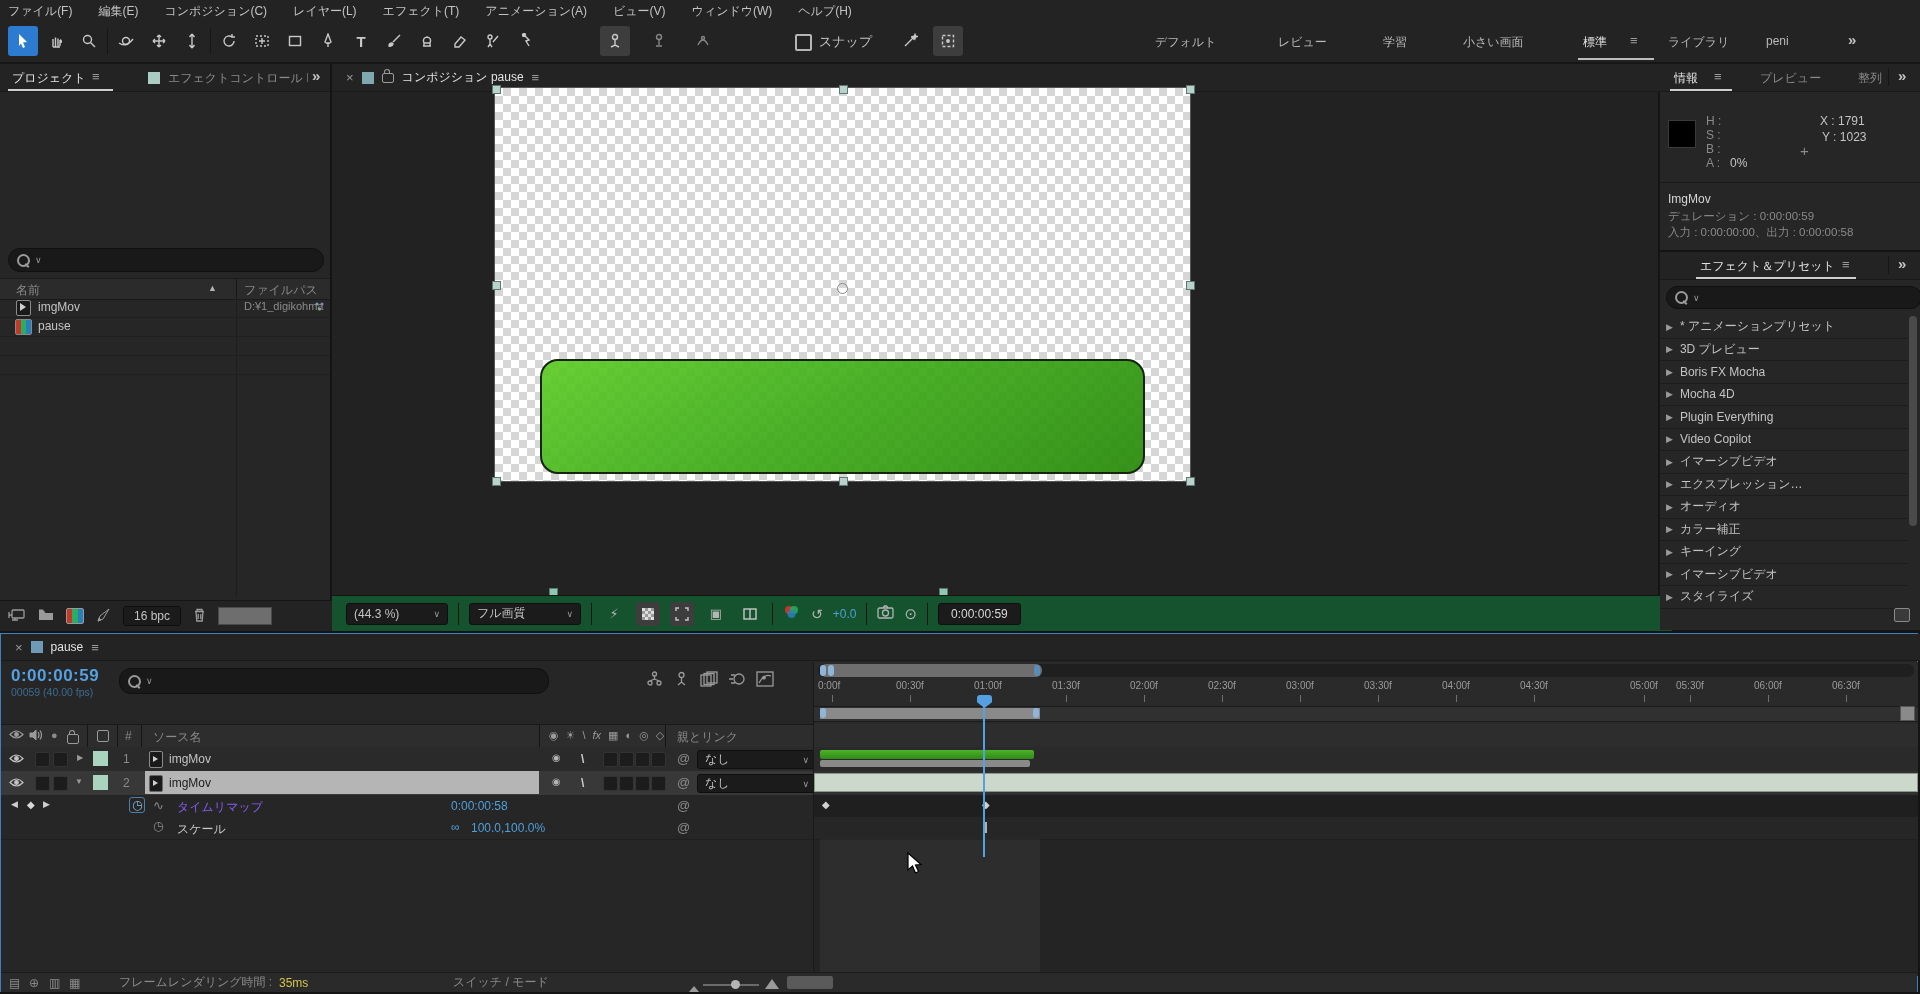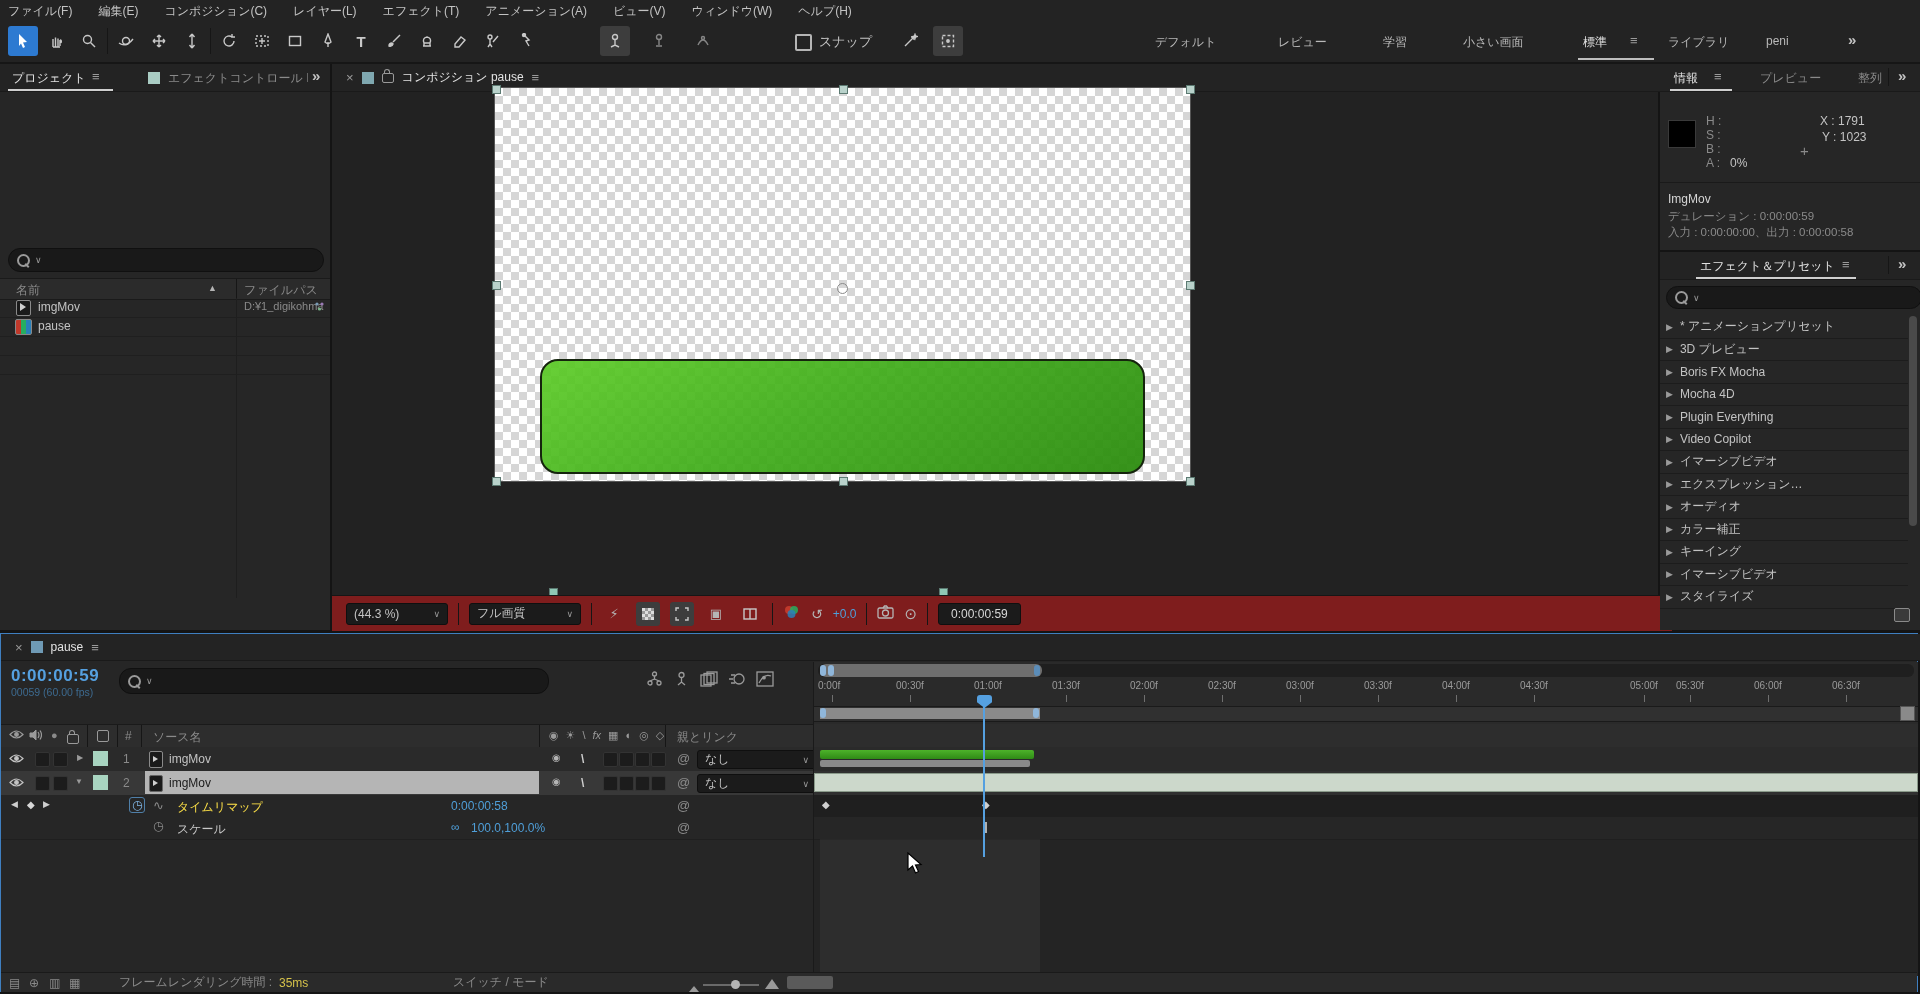--- a/index.html
+++ b/index.html
@@ -238,20 +238,39 @@
             <circle cx="5.5" cy="8" r="1.6" fill="#7ab58a"></circle>
           </svg></span>
     </div>
     <div class="abs" style="left:0;top:253px;width:330px;height:19px;border-bottom:1px solid #1f1f1f;">
       <span class="abs" style="left:15px;top:2px;width:15px;height:14px;border:1px solid #888;background:linear-gradient(90deg,#c0392b 0 33%,#27ae60 33% 66%,#2980b9 66% 100%);border-radius:2px;"></span>
       <span class="abs" style="left:38px;top:2px;color:#c3c3c3;">pause</span>
     </div>
     <div class="abs" style="left:0;top:291px;width:330px;height:1px;background:#1f1f1f;"></div>
     <div class="abs" style="left:0;top:310px;width:330px;height:1px;background:#1f1f1f;"></div>
 
+    <div class="abs" style="left:0;top:536px;width:330px;height:30px;background:#232323;border-top:1px solid #161616;display:flex;align-items:center;gap:12px;padding-left:8px;">
+      <span><svg width="18" height="14" viewBox="0 0 18 14" stroke="#9a9a9a" fill="none" stroke-width="1.3">
+            <rect x="4" y="2" width="12" height="8" rx="1"></rect>
+            <path d="M4,12 h6 M7,10 v2 M1,4 v6 M1,7 h3"></path>
+          </svg></span>
+      <span><svg width="16" height="13" viewBox="0 0 16 13" fill="#9a9a9a">
+            <path d="M1,3 h5 l1.5,2 H15 v7 H1 Z M1,3 v-1.5 h4 l1,1.5"></path>
+          </svg></span>
+      <span style="width:16px;height:14px;border:1px solid #999;background:linear-gradient(90deg,#c0392b 0 33%,#27ae60 33% 66%,#2980b9 66% 100%);border-radius:2px;display:inline-block;"></span>
+      <span><svg width="15" height="14" viewBox="0 0 15 14" stroke="#9a9a9a" fill="#9a9a9a" stroke-width="1">
+            <path d="M13,1 L4,8 l-2,5 5,-2 Z" fill="none"></path>
+            <path d="M2,13 l3,-1 -2,-2 Z"></path>
+          </svg></span>
+      <span class="pill" style="height:18px;font-size:12px;padding:0 10px;">16 bpc</span>
+      <span><svg width="13" height="14" viewBox="0 0 13 14" stroke="#9a9a9a" fill="none" stroke-width="1.3">
+            <path d="M2,3.5 h9 M4,3.5 v-2 h5 v2 M3,3.5 l0.8,9.5 h5.4 l0.8,-9.5 M5.2,6 v5 M7.8,6 v5"></path>
+          </svg></span>
+      <span style="width:52px;height:16px;background:#6e6e6e;border:1px solid #4a4a4a;display:inline-block;"></span>
+    </div>
   </div>
 
   <div class="panel" style="left:332px;top:64px;width:1326px;height:566px;background:#222;">
     <div class="abs" style="left:0;top:0;width:1326px;height:27px;background:#232323;border-bottom:1px solid #1a1a1a;display:flex;align-items:center;gap:8px;padding-left:14px;">
       <span style="color:#9a9a9a;font-size:13px;">×</span>
       <span style="width:12px;height:12px;background:#7fa8b0;display:inline-block;"></span>
       <span class="lockicon"></span>
       <span class="tab-active">コンポジション pause</span>
       <span class="menuicon">≡</span>
     </div>
@@ -265,21 +284,21 @@
     <span class="handle" style="left:854px;top:21px;"></span>
     <span class="handle" style="left:160px;top:217px;"></span>
     <span class="handle" style="left:854px;top:217px;"></span>
     <span class="handle" style="left:160px;top:413px;"></span>
     <span class="handle" style="left:507px;top:413px;"></span>
     <span class="handle" style="left:854px;top:413px;"></span>
     <span class="abs" style="left:505px;top:219px;width:9px;height:9px;border:1.5px solid #8a8a8a;border-radius:50%;"></span>
     <span class="handle" style="left:217px;top:524px;background:#8fc7b4;"></span>
     <span class="handle" style="left:607px;top:524px;background:#8fc7b4;"></span>
 
-    <div class="abs" style="left:0;top:531px;width:1326px;height:35px;background:#7f1d1d;border-top:1px solid #161616;display:flex;align-items:center;gap:10px;padding-left:14px;">
+    <div class="abs" style="left:0;top:531px;width:1326px;height:35px;background:#14532d;border-top:1px solid #161616;display:flex;align-items:center;gap:10px;padding-left:14px;">
       <span class="pill" style="width:86px;height:20px;">
           <span>(44.3 %)</span>
           <span class="chev">∨</span>
         </span>
       <div class="vsep" style="height:22px;"></div>
       <span class="pill" style="width:96px;height:20px;">
           <span>フル画質</span>
           <span class="chev">∨</span>
         </span>
       <div class="vsep" style="height:22px;"></div>
@@ -421,21 +440,21 @@
   <div class="panel" style="left:0;top:633px;width:1918px;height:359px;background:#262626;border:1px solid #3f7fc0;box-sizing:border-box;">
 
     <div class="abs" style="left:0;top:0;width:1916px;height:26px;background:#232323;border-bottom:1px solid #1a1a1a;display:flex;align-items:center;gap:8px;padding-left:14px;">
       <span style="color:#9a9a9a;font-size:13px;">×</span>
       <span style="width:12px;height:12px;background:#6f9ab5;display:inline-block;"></span>
       <span class="tab-active">pause</span>
       <span class="menuicon">≡</span>
     </div>
 
     <span class="abs" style="left:10px;top:32px;color:#55a0e0;font-size:17px;font-weight:bold;letter-spacing:0.5px;">0:00:00:59</span>
-    <span class="abs" style="left:10px;top:52px;color:#3d6a8f;font-size:10.5px;">00059 (60.00 fps)</span>
+    <span class="abs" style="left:10px;top:52px;color:#3d6a8f;font-size:10.5px;">00059 (40.00 fps)</span>
     <div class="srch abs" style="left:118px;top:34px;width:412px;height:24px;">
       <span class="mag"></span>
       <span class="chev">∨</span>
     </div>
     <div class="abs" style="left:645px;top:36px;display:flex;gap:10px;align-items:center;">
       <span><svg width="17" height="17" viewBox="0 0 17 17" stroke="#9a9a9a" fill="none" stroke-width="1.3">
             <circle cx="8.5" cy="4" r="2"></circle>
             <circle cx="4" cy="13" r="2"></circle>
             <circle cx="13" cy="13" r="2"></circle>
             <path d="M8.5,6 V9 M8.5,9 L4,11 M8.5,9 L13,11"></path>
@@ -580,21 +599,21 @@
           <span class="chev">∨</span>
         </span>
     </div>
 
     <div class="abs" style="left:0;top:161px;width:812px;height:22px;background:#262626;border-bottom:1px solid #1f1f1f;">
       <span class="abs kf dim" style="left:10px;top:4px;font-size:9px;">◀</span>
       <span class="abs kf" style="left:26px;top:4px;font-size:10px;color:#d8d8d8;">◆</span>
       <span class="abs kf dim" style="left:42px;top:4px;font-size:9px;">▶</span>
       <span class="abs" style="left:128px;top:2px;color:#7fb3e0;border:1px solid #4f7fa8;border-radius:3px;padding:0 2px;font-size:12px;">◷</span>
       <span class="abs dim" style="left:152px;top:3px;font-size:13px;">∿</span>
-      <span class="abs" style="left:176px;top:4px;color:#fde047;">タイムリマップ</span>
+      <span class="abs" style="left:176px;top:4px;color:#8b5cf6;">タイムリマップ</span>
       <span class="abs blue" style="left:450px;top:4px;text-align:center;">0:00:00:58</span>
       <span class="abs dim" style="left:676px;top:3px;font-size:13px;">@</span>
     </div>
 
     <div class="abs" style="left:0;top:183px;width:812px;height:22px;background:#262626;border-bottom:1px solid #1f1f1f;">
       <span class="abs dim" style="left:152px;top:2px;font-size:12px;">◷</span>
       <span class="abs" style="left:176px;top:4px;color:#c8c8c8;">スケール</span>
       <span class="abs blue" style="left:450px;top:3px;">∞</span>
       <span class="abs blue" style="left:470px;top:4px;">100.0,100.0%</span>
       <span class="abs dim" style="left:676px;top:3px;font-size:13px;">@</span>

